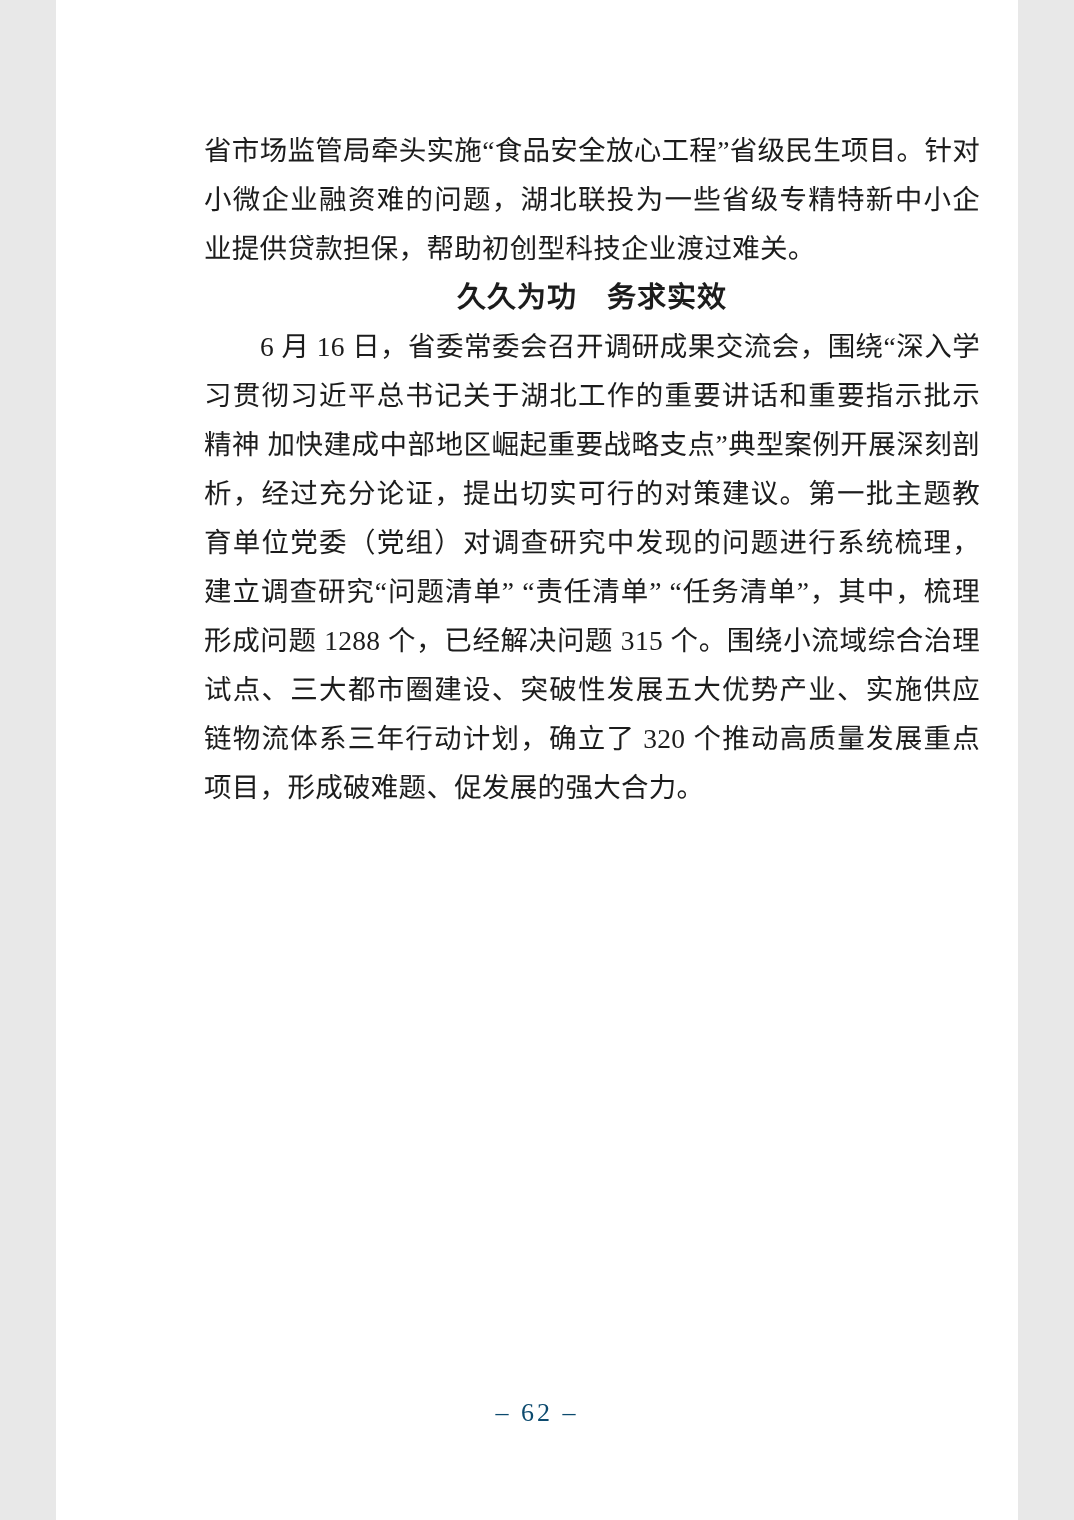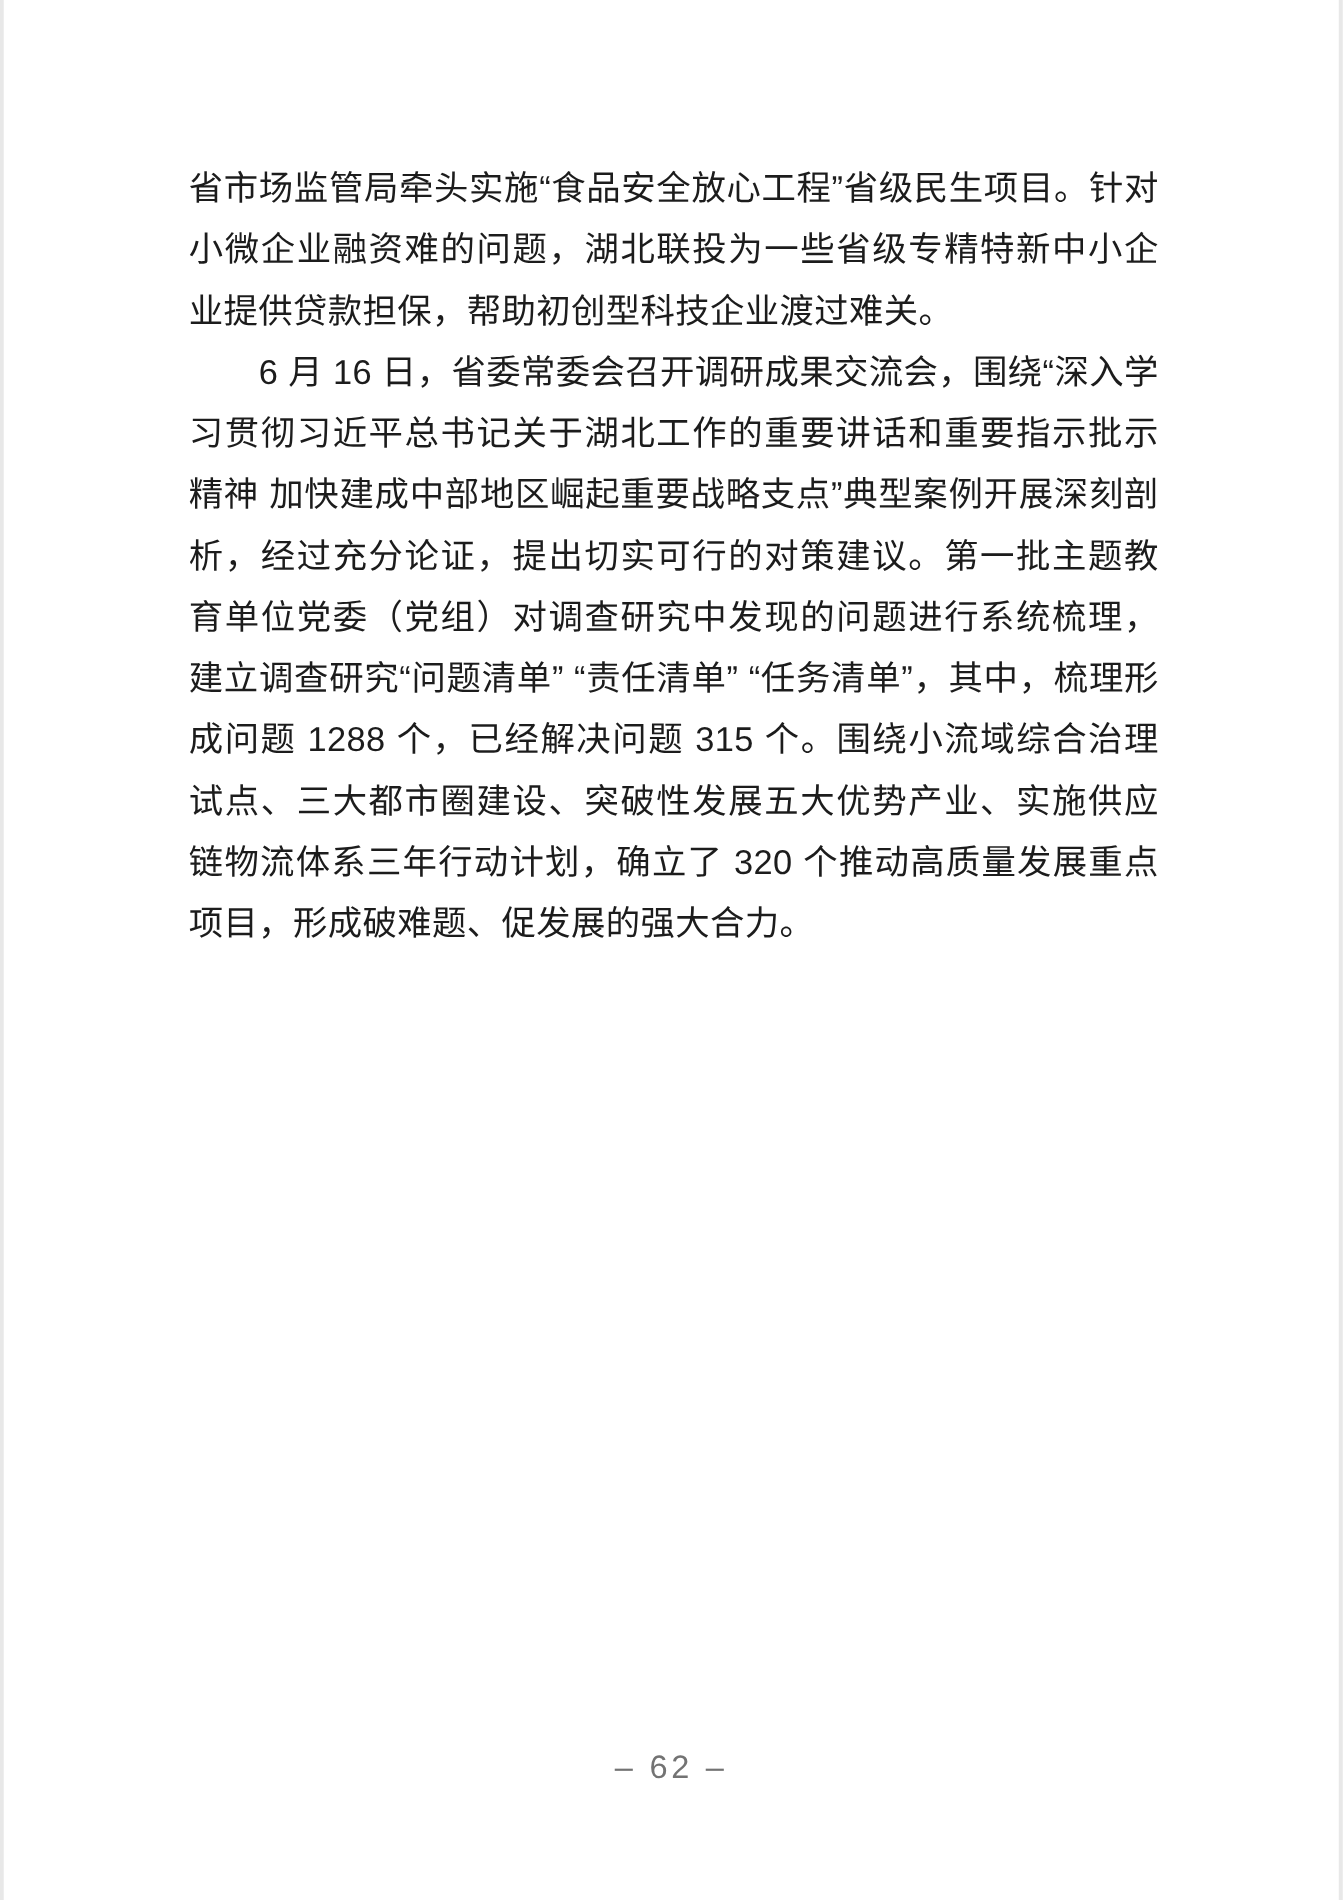--- a/index.html
+++ b/index.html
@@ -2,26 +2,26 @@
 <html lang="zh-CN"><head>
 <meta charset="utf-8">
 <style>
   html, body {
     margin: 0;
     padding: 0;
     background: #e8e8e8;
   }
   .page {
     position: relative;
-    width: 1068px;
+    width: 962px;
     height: 1520px;
     margin: 0 auto;
     background: #ffffff;
     color: #1c1c1c;
-    font-family: Liberation Sans, sans-serif;
+    font-family: Liberation Serif, serif;
     overflow: hidden;
   }
   .content {
     position: absolute;
     left: 148px;
     top: 126px;
     width: 776px;
   }
   .para {
     margin: 0;
@@ -45,28 +45,29 @@
   .footer {
     position: absolute;
     left: 0;
     top: 1398px;
     width: 100%;
     text-align: center;
   }
   .page-number {
     font-size: 26px;
     letter-spacing: 3px;
-    color: #737373;
+    color: #0c4a6e;
   }
 </style>
 </head>
 <body>
 
 <div class="page">
   <div class="content">
     <p class="para">省市场监管局牵头实施“食品安全放心工程”省级民生项目。针对小微企业融资难的问题，湖北联投为一些省级专精特新中小企业提供贷款担保，帮助初创型科技企业渡过难关。</p>
+    <h2 class="section-heading">久久为功　务求实效</h2>
     <p class="para indent">6 月 16 日，省委常委会召开调研成果交流会，围绕“深入学习贯彻习近平总书记关于湖北工作的重要讲话和重要指示批示精神 加快建成中部地区崛起重要战略支点”典型案例开展深刻剖析，经过充分论证，提出切实可行的对策建议。第一批主题教育单位党委（党组）对调查研究中发现的问题进行系统梳理，建立调查研究“问题清单” “责任清单” “任务清单”，其中，梳理形成问题 1288 个，已经解决问题 315 个。围绕小流域综合治理试点、三大都市圈建设、突破性发展五大优势产业、实施供应链物流体系三年行动计划，确立了 320 个推动高质量发展重点项目，形成破难题、促发展的强大合力。</p>
   </div>
 
   <div class="footer">
     <span class="page-number">– 62 –</span>
   </div>
 </div>
 
 </body></html>

